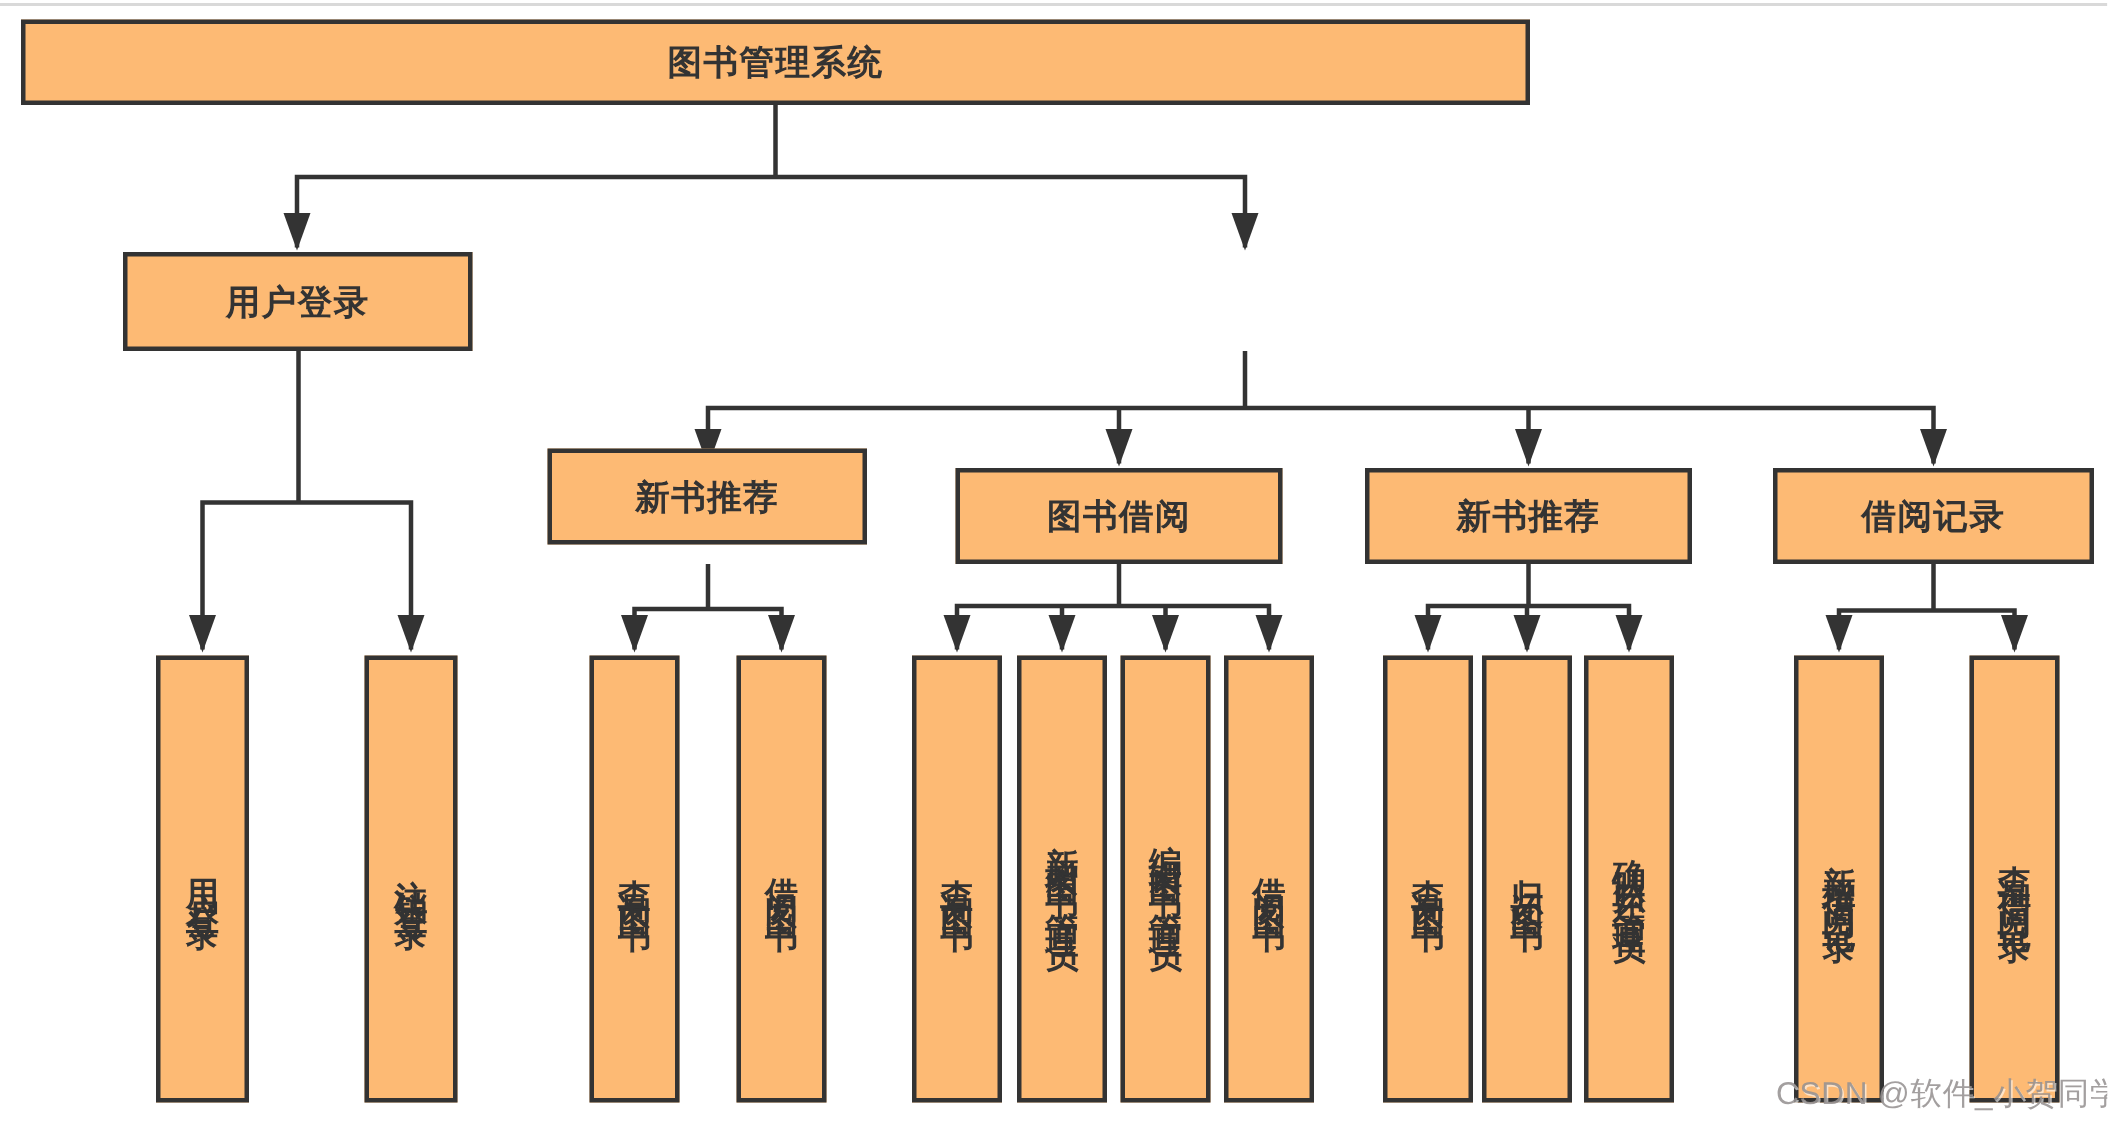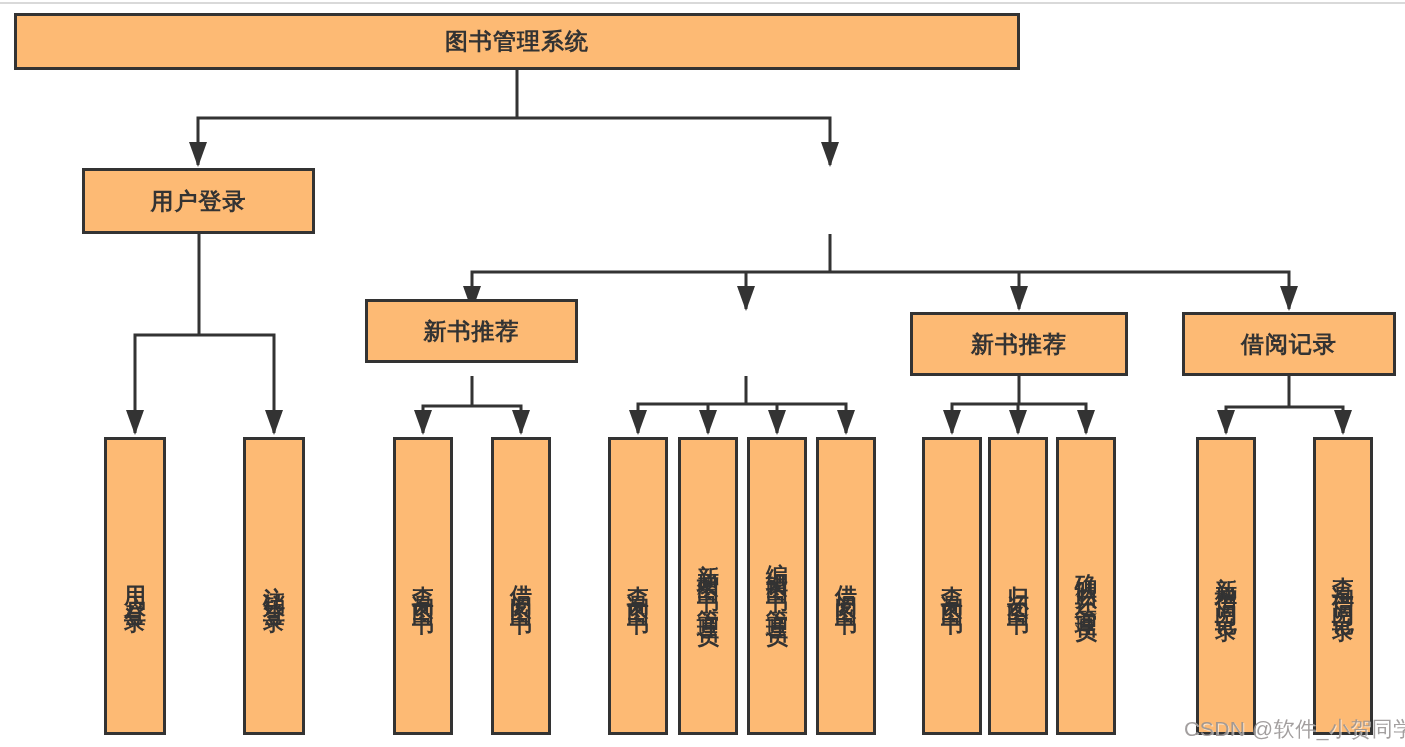--- a/index.html
+++ b/index.html
@@ -93,20 +93,23 @@
     <span>图书管理系统</span>
   </div>
 
   <div class="box hbox" style="left:82px;top:168px;width:233px;height:66px;">
     <span>用户登录</span>
   </div>
 
   <div class="box hbox" style="left:365px;top:299px;width:213px;height:64px;">
     <span>新书推荐</span>
   </div>
+  <div class="box hbox" style="left:637px;top:312px;width:218px;height:64px;">
+    <span>图书借阅</span>
+  </div>
   <div class="box hbox" style="left:910px;top:312px;width:218px;height:64px;">
     <span>新书推荐</span>
   </div>
   <div class="box hbox" style="left:1182px;top:312px;width:214px;height:64px;">
     <span>借阅记录</span>
   </div>
 
   <div class="box vbox" style="left:104px;top:437px;width:62px;height:298px;">
     <span>用户登录</span>
   </div>

